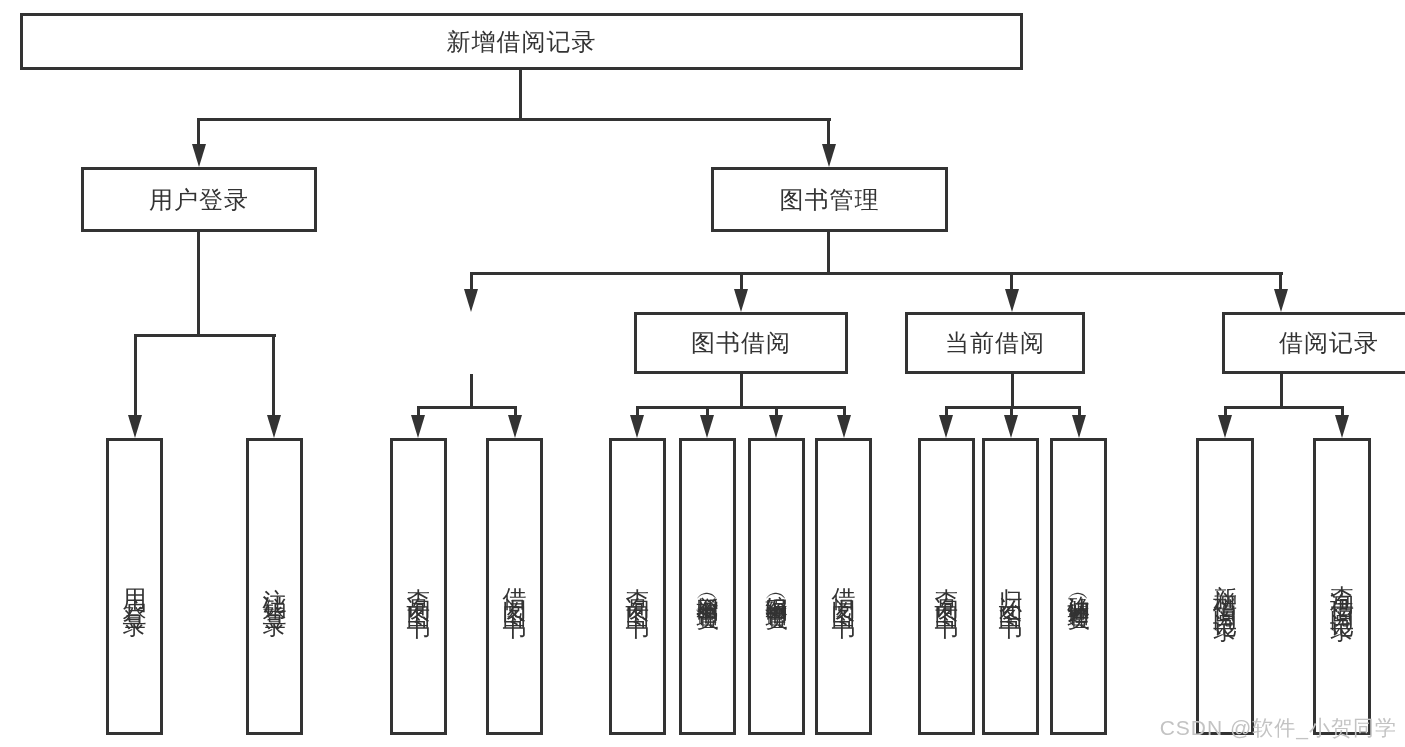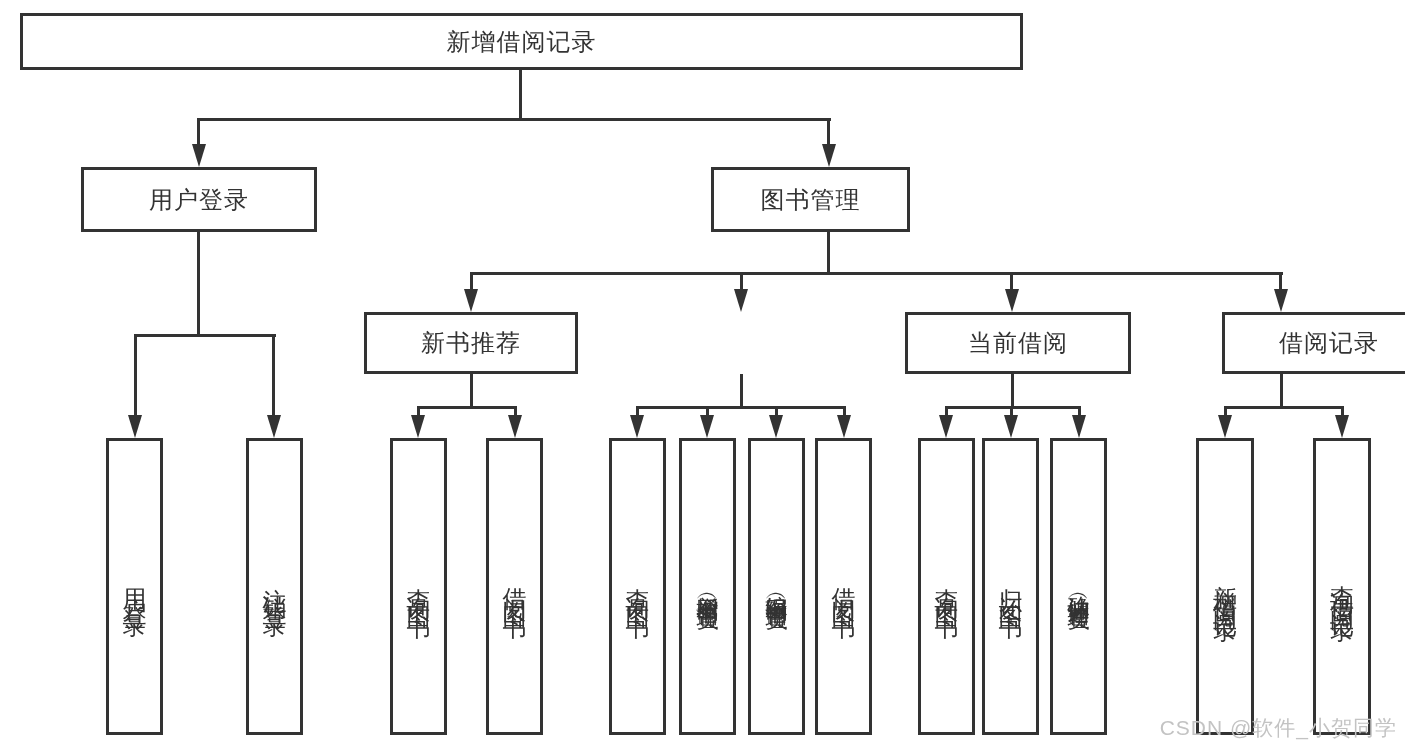--- a/index.html
+++ b/index.html
@@ -48,21 +48,21 @@
   <div class="line" style="left:519px;top:70px;width:3px;height:49px;"></div>
   <div class="line" style="left:198px;top:118px;width:633px;height:3px;"></div>
   <div class="line" style="left:197px;top:118px;width:3px;height:27px;"></div>
   <div class="arrow" style="left:192px;top:144px;"></div>
   <div class="line" style="left:827px;top:118px;width:3px;height:27px;"></div>
   <div class="arrow" style="left:822px;top:144px;"></div>
 
   <div class="box" style="left:81px;top:167px;width:236px;height:65px;">
     <span class="hlabel">用户登录</span>
   </div>
-  <div class="box" style="left:711px;top:167px;width:199px;height:65px;">
+  <div class="box" style="left:711px;top:167px;width:237px;height:65px;">
     <span class="hlabel">图书管理</span>
   </div>
 
   <div class="line" style="left:197px;top:232px;width:3px;height:104px;"></div>
   <div class="line" style="left:134px;top:334px;width:142px;height:3px;"></div>
   <div class="line" style="left:134px;top:334px;width:3px;height:82px;"></div>
   <div class="arrow" style="left:128px;top:415px;"></div>
   <div class="line" style="left:272px;top:334px;width:3px;height:82px;"></div>
   <div class="arrow" style="left:267px;top:415px;"></div>
 
@@ -70,24 +70,24 @@
   <div class="line" style="left:470px;top:272px;width:813px;height:3px;"></div>
   <div class="line" style="left:470px;top:272px;width:3px;height:19px;"></div>
   <div class="arrow" style="left:464px;top:289px;"></div>
   <div class="line" style="left:740px;top:272px;width:3px;height:19px;"></div>
   <div class="arrow" style="left:734px;top:289px;"></div>
   <div class="line" style="left:1010px;top:272px;width:3px;height:19px;"></div>
   <div class="arrow" style="left:1005px;top:289px;"></div>
   <div class="line" style="left:1279px;top:272px;width:3px;height:19px;"></div>
   <div class="arrow" style="left:1274px;top:289px;"></div>
 
-  <div class="box" style="left:364px;top:312px;width:214px;height:62px;">
-    <span class="hlabel">新书推荐</span>
+  <div class="box" style="left:634px;top:312px;width:214px;height:62px;">
+    <span class="hlabel">图书借阅</span>
   </div>
-  <div class="box" style="left:905px;top:312px;width:226px;height:62px;">
+  <div class="box" style="left:905px;top:312px;width:180px;height:62px;">
     <span class="hlabel">当前借阅</span>
   </div>
   <div class="box" style="left:1174px;top:312px;width:214px;height:62px;margin-left:48px;">
     <span class="hlabel">借阅记录</span>
   </div>
 
   <div class="line" style="left:470px;top:374px;width:3px;height:34px;"></div>
   <div class="line" style="left:740px;top:374px;width:3px;height:34px;"></div>
   <div class="line" style="left:1011px;top:374px;width:3px;height:34px;"></div>
   <div class="line" style="left:1280px;top:374px;width:3px;height:34px;"></div>

